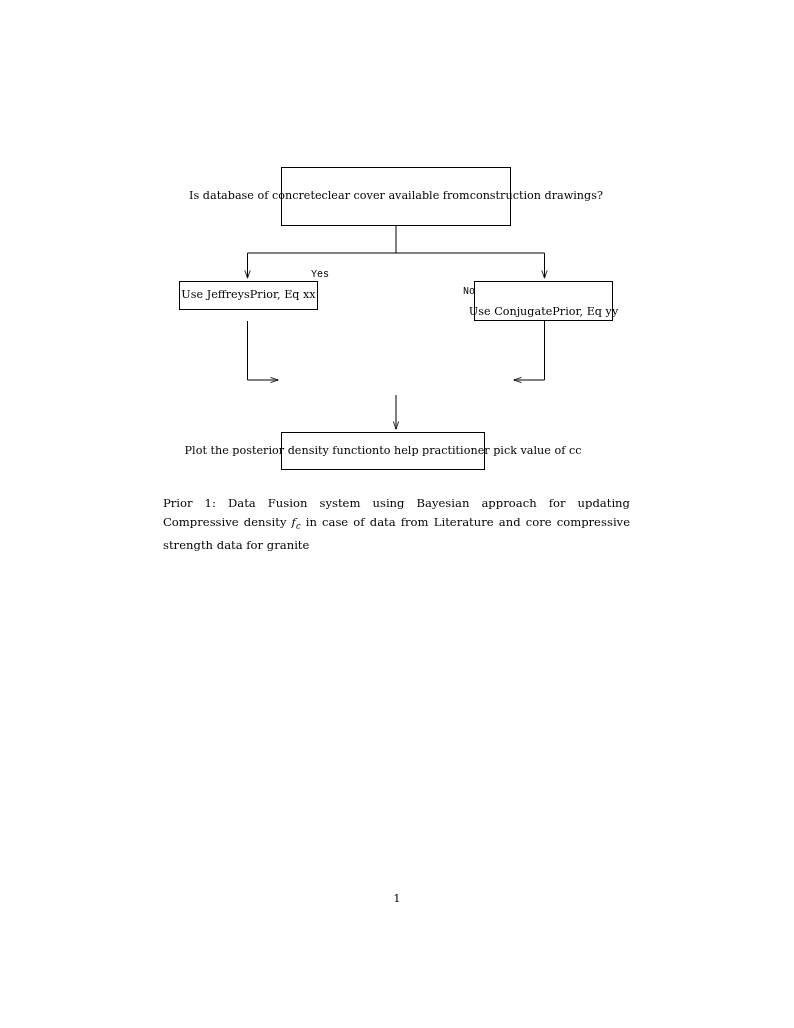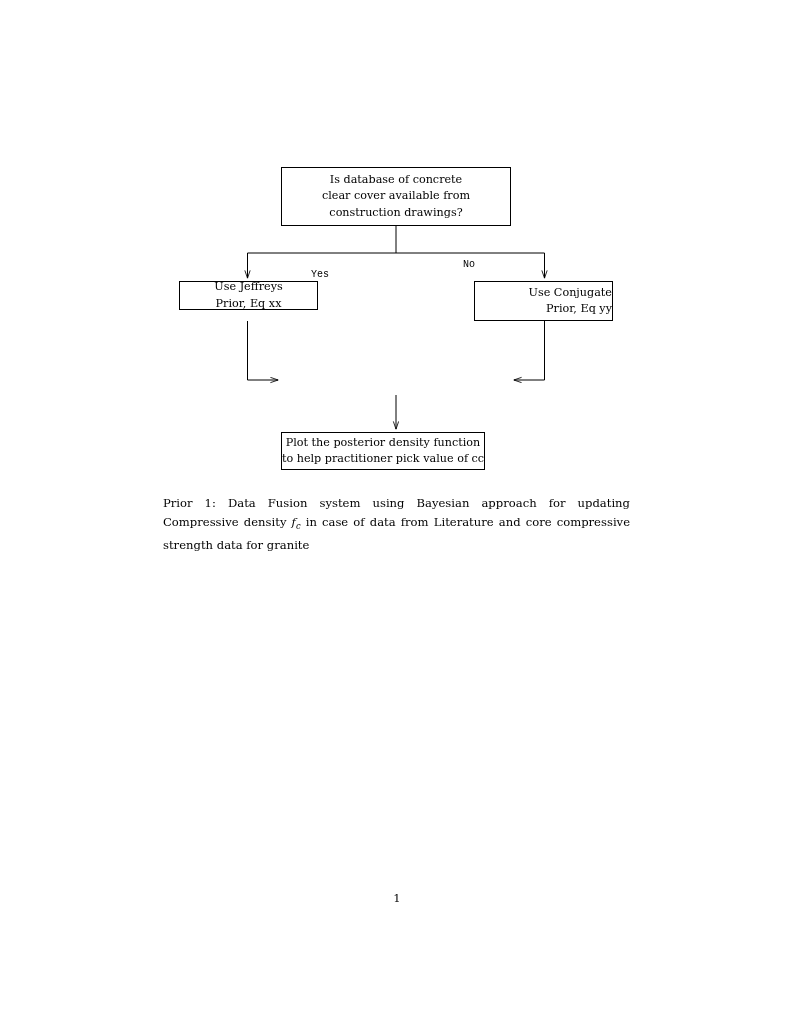--- a/index.html
+++ b/index.html
@@ -27,21 +27,20 @@
     top: 0;
     width: 794px;
     height: 490px;
   }
   .node {
     position: absolute;
     box-sizing: border-box;
     border: 1px solid #000000;
     background: #ffffff;
     display: flex;
-    flex-direction: column;
     align-items: center;
     justify-content: center;
     font-family: "DejaVu Serif", "Liberation Serif", serif;
     font-size: 11.2px;
     line-height: 16.5px;
     color: #000000;
     text-align: center;
     white-space: nowrap;
   }
   .node .ln { display: block; }
@@ -56,21 +55,21 @@
     position: absolute;
     font-family: Liberation Mono, monospace;
     font-size: 10px;
     line-height: 13px;
     color: #000000;
     white-space: nowrap;
     text-align: center;
     margin-top: 32px;
   }
   #label-yes { left: 300px; top: 236px; width: 40px; }
-  #label-no  { left: 449px; top: 226px; width: 40px; }
+  #label-no  { left: 449px; top: 253px; width: 40px; }
 
   #connectors {
     position: absolute;
     left: 0; top: 0;
     width: 794px;
     height: 490px;
     pointer-events: none;
   }
 
   

